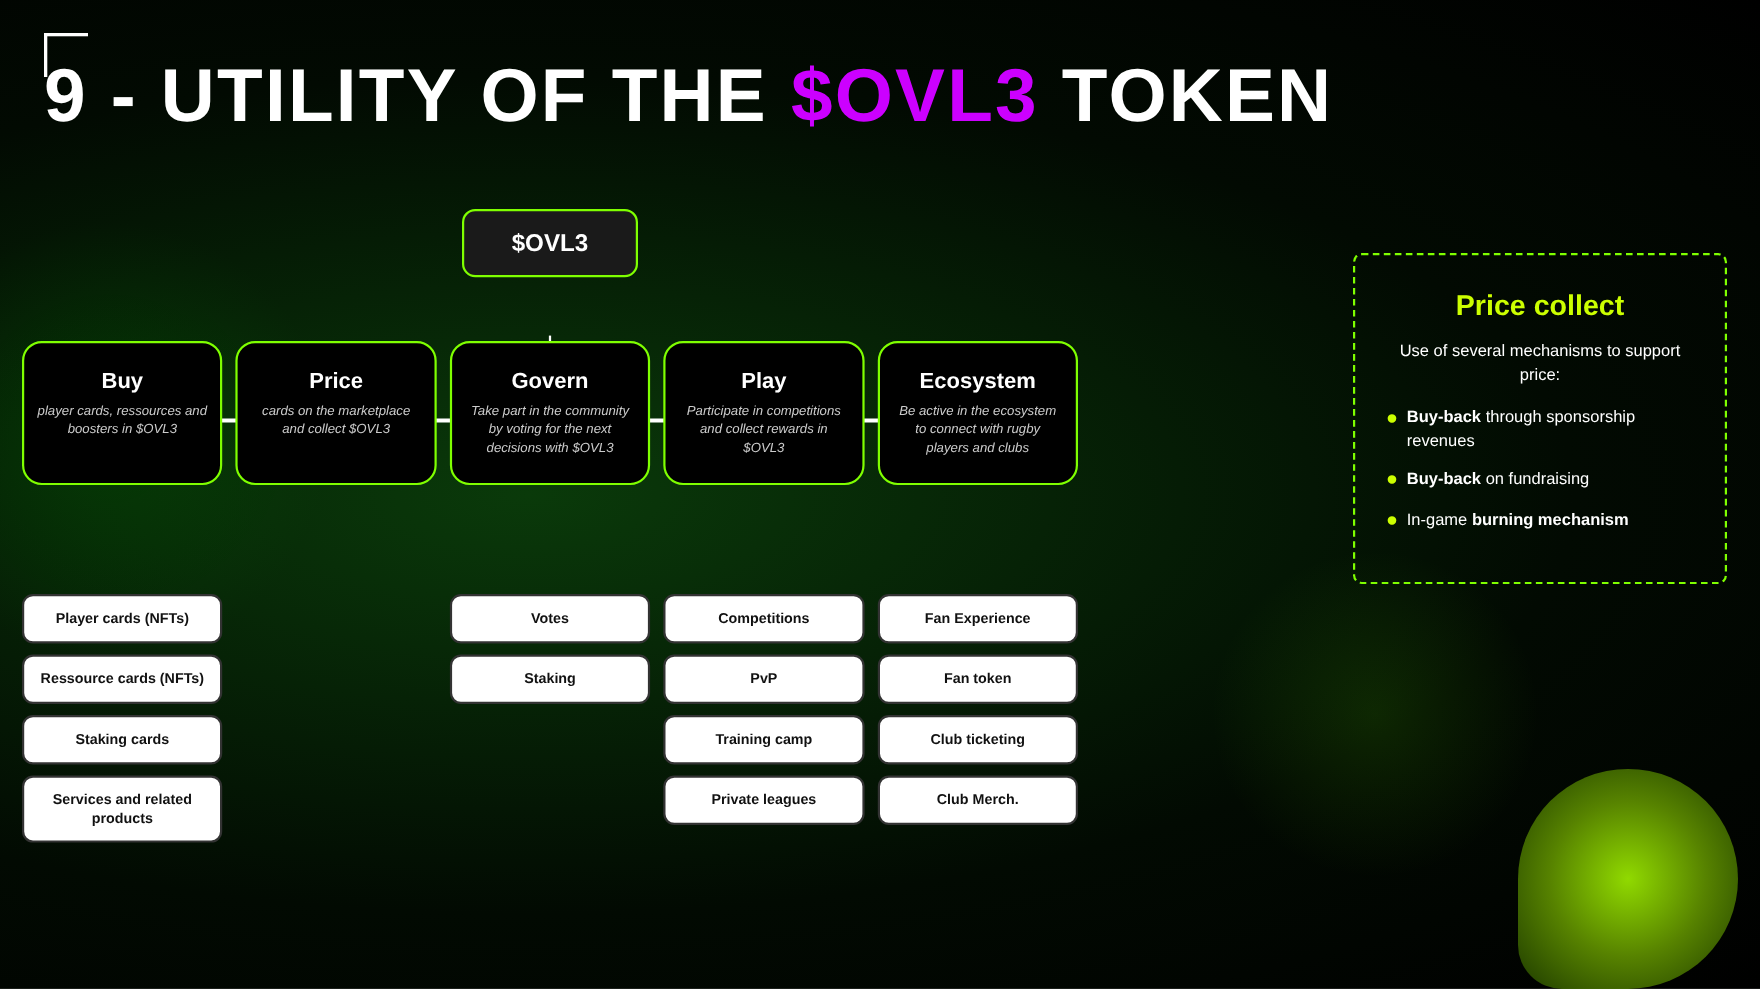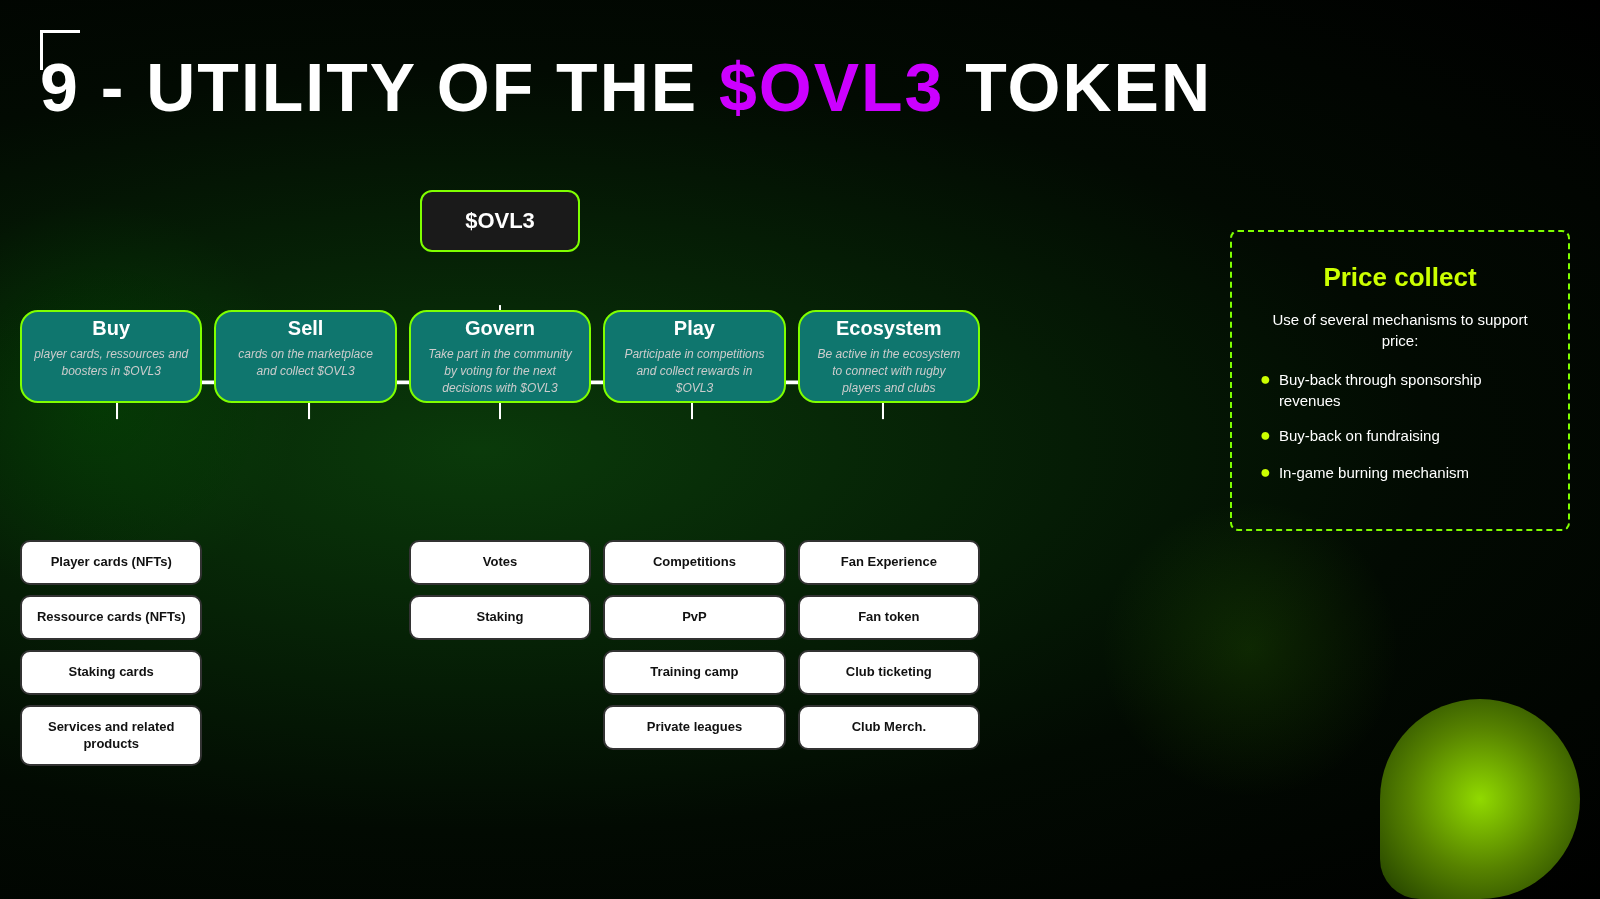--- a/index.html
+++ b/index.html
@@ -84,24 +84,24 @@
       top: 130px;
       left: 0;
       right: 0;
       display: flex;
       justify-content: space-between;
       gap: 12px;
     }
 
     .category-box {
       flex: 1;
-      background: #0f766e;
+      background: #000000;
       border: 2px solid #7fff00;
       border-radius: 18px;
-      padding: 5px 12px;
+      padding: 24px 12px;
       text-align: center;
       position: relative;
       z-index: 10;
     }
 
     .category-box .cat-title {
       font-size: 20px;
       font-weight: 900;
       color: white;
       margin-bottom: 6px;
@@ -199,21 +199,21 @@
 
     .price-support-items li::before {
       content: '●';
       color: #ccff00;
       font-size: 18px;
       flex-shrink: 0;
       margin-top: -2px;
     }
 
     .price-support-items li .bold {
-      font-weight: 400;
+      font-weight: 700;
     }
 
     
     .blob-decoration {
       position: absolute;
       bottom: 0;
       right: 20px;
       width: 200px;
       height: 200px;
       border-radius: 50% 50% 50% 20%;
@@ -277,21 +277,21 @@
   <div class="root-node">
     <span>$OVL3</span>
   </div>
 
   <div class="categories-row">
     <div class="category-box">
       <div class="cat-title">Buy</div>
       <div class="cat-desc">player cards, ressources and boosters in $OVL3</div>
     </div>
     <div class="category-box">
-      <div class="cat-title">Sell</div>
+      <div class="cat-title">Price</div>
       <div class="cat-desc">cards on the marketplace and collect $OVL3</div>
     </div>
     <div class="category-box">
       <div class="cat-title">Govern</div>
       <div class="cat-desc">Take part in the community by voting for the next decisions with $OVL3</div>
     </div>
     <div class="category-box">
       <div class="cat-title">Play</div>
       <div class="cat-desc">Participate in competitions and collect rewards in $OVL3</div>
     </div>

